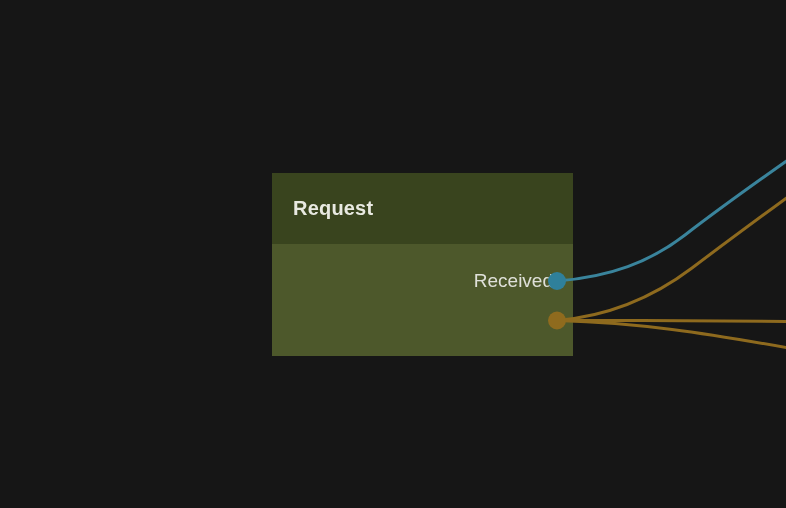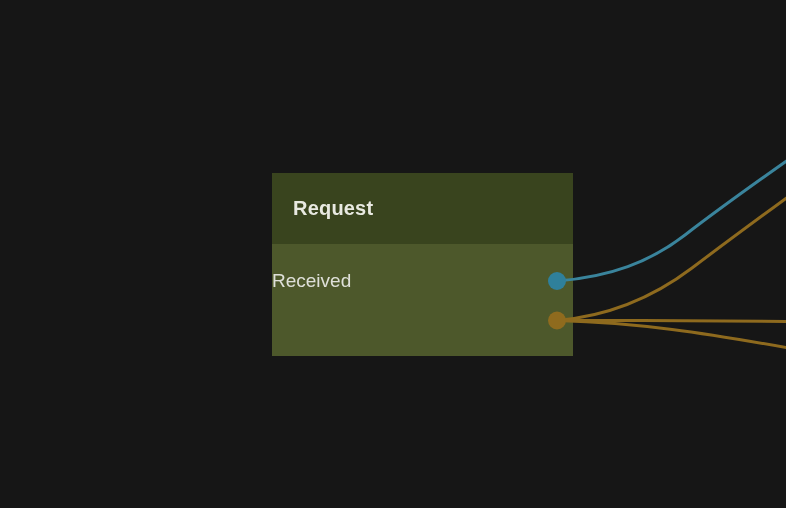--- a/index.html
+++ b/index.html
@@ -52,20 +52,21 @@
   }
   .node-body {
     height: 112px;
     box-sizing: border-box;
     padding-top: 17px;
   }
   .port-row {
     height: 39px;
     display: flex;
     align-items: center;
+    justify-content: flex-end;
     padding-right: 20px;
     box-sizing: border-box;
   }
   .port-label {
     font-size: 19px;
     font-weight: 400;
   }
 </style>
 </head>
 <body>

